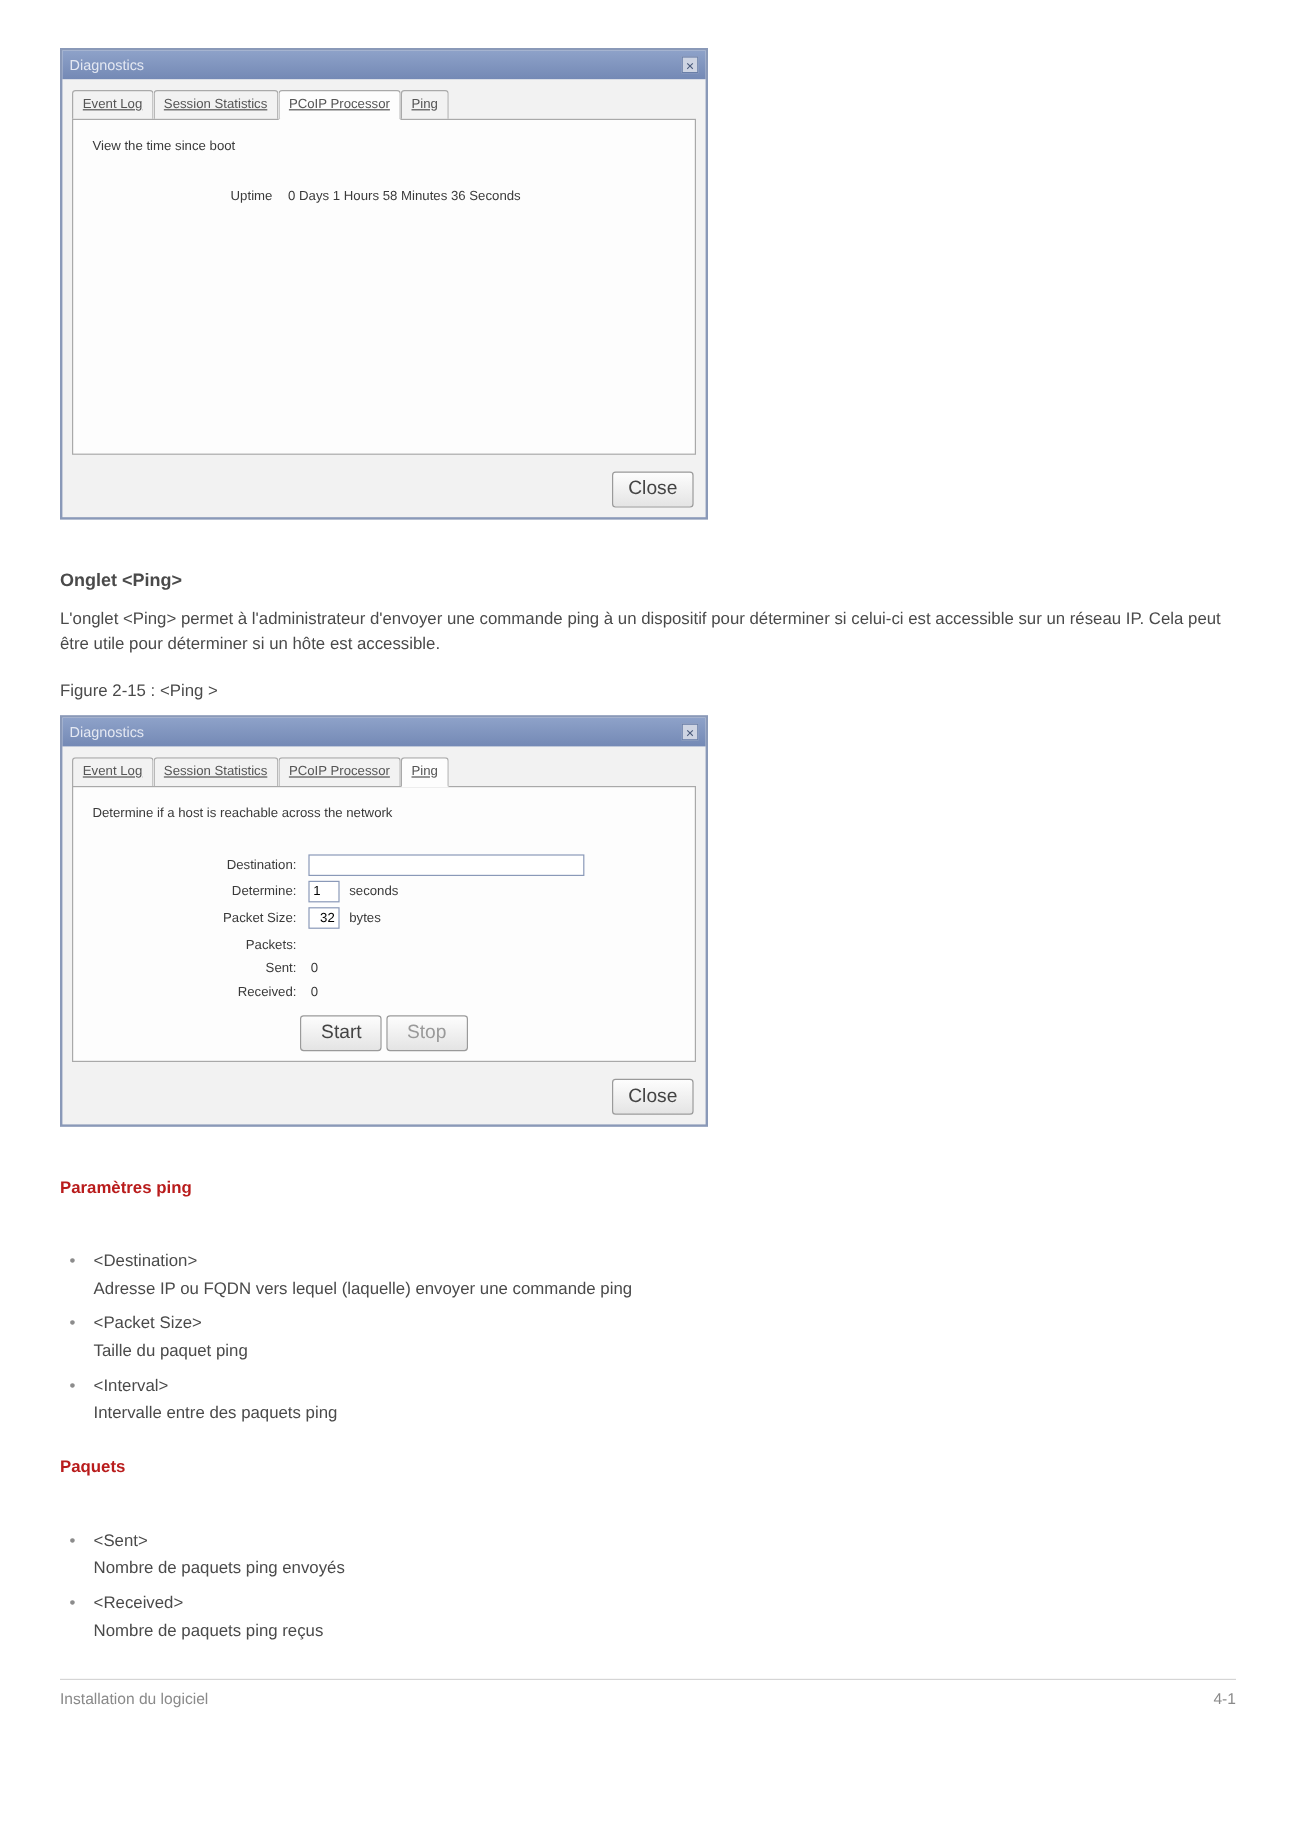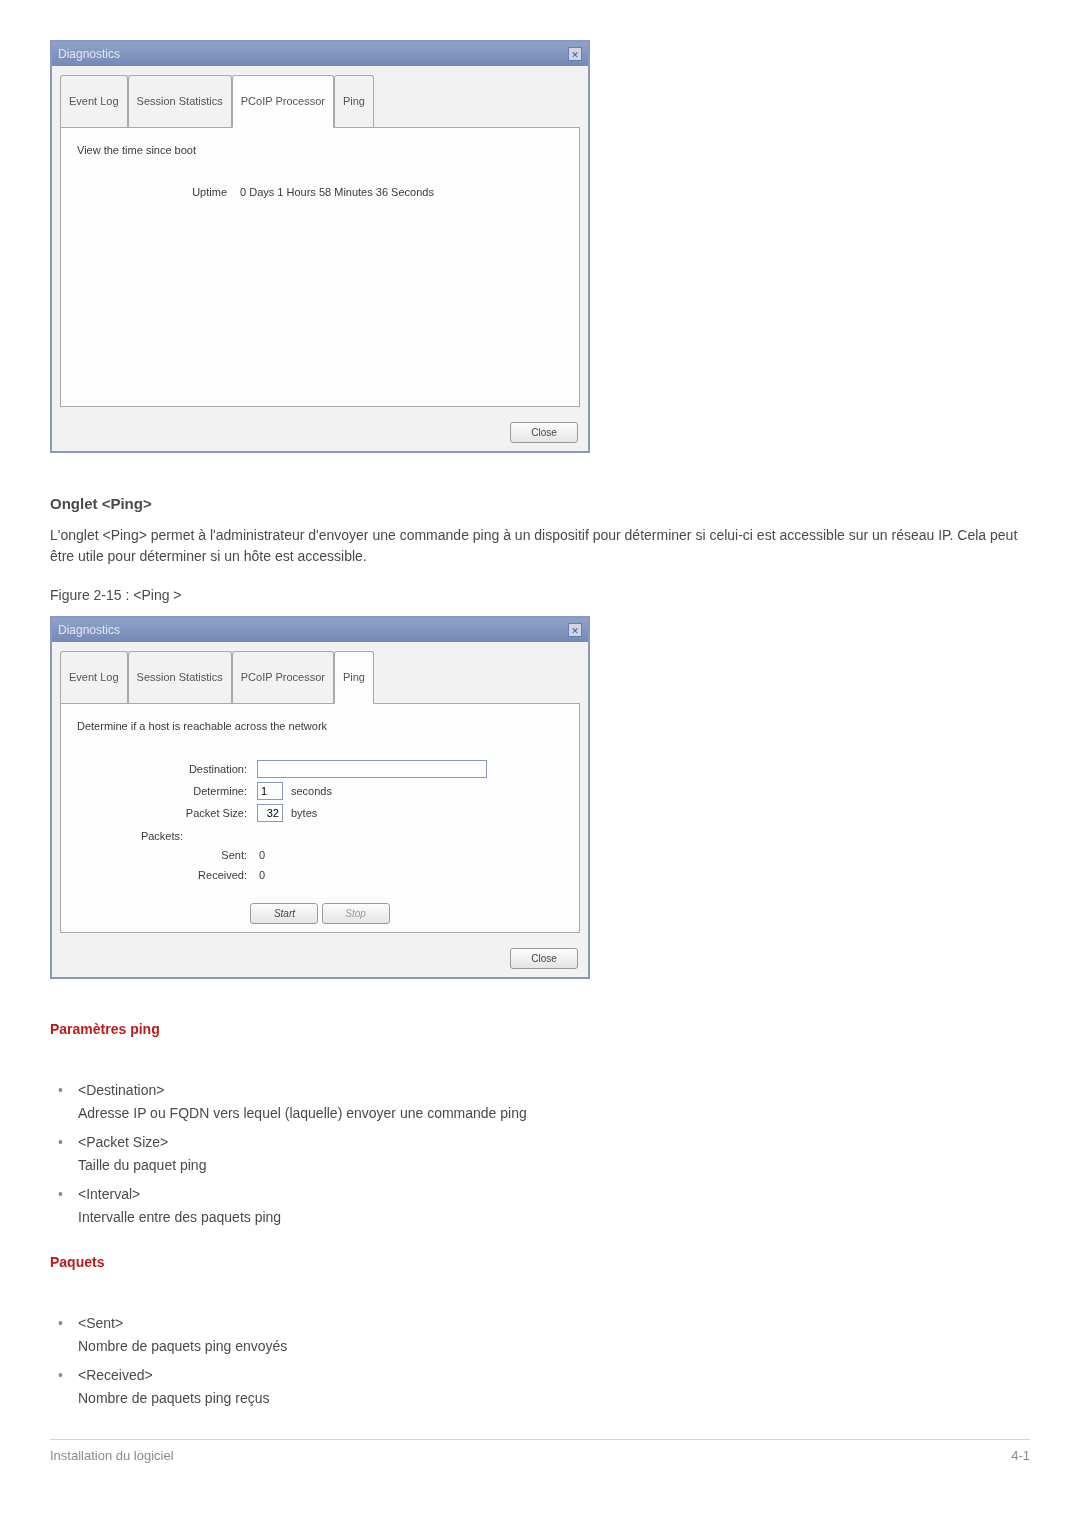--- a/index.html
+++ b/index.html
@@ -38,26 +38,27 @@
     border-radius: 0;
   }
   .tab-strip {
     padding: 8px 8px 0 8px;
     display: flex;
     font-size: 11px;
   }
   .tab {
     border: 1px solid #a9a9a9;
     border-bottom: none;
-    padding: 17px 8px;
+    padding: 3px 8px;
     background: #f2f2f2;
     color: #555;
     border-radius: 3px 3px 0 0;
     position: relative;
     top: 1px;
+    text-decoration: underline;
   }
   .tab.active {
     background: #fdfdfd;
     z-index: 2;
     border-bottom: 1px solid #fdfdfd;
   }
   .tab-body {
     border: 1px solid #a9a9a9;
     margin: 0 8px 8px 8px;
     background: #fdfdfd;
@@ -73,32 +74,31 @@
   .form-row { display: flex; align-items: center; margin-bottom: 4px; }
   .form-row .lbl { width: 180px; text-align: right; padding-right: 10px; }
   .form-row input[type=text] {
     border: 1px solid #8a99b8;
     font-size: 11px;
     padding: 1px 3px;
     height: 18px;
   }
   .form-row .unit { margin-left: 8px; }
   .form-row .val { margin-left: 2px; }
-  .subhdr { width: 180px; text-align: center; padding-right: 10px; margin: 6px 0 2px 0; }
+  .subhdr { width: 180px; text-align: right; padding-right: 10px; margin: 6px 0 2px 0; }
   .btnrow-center {
     position: absolute;
     bottom: 8px;
     left: 0; right: 0;
     text-align: center;
-    font-style: italic;
   }
   .win-btn {
     display: inline-block;
     min-width: 68px;
-    font-size: 10px;
+    font-size: 16px;
     padding: 2px 12px;
     background: linear-gradient(to bottom, #fdfdfd, #e4e4e4);
     border: 1px solid #9a9a9a;
     border-radius: 3px;
     color: #444;
     text-align: center;
   }
   .win-btn.disabled { color: #9a9a9a; }
   .dialog-footer {
     text-align: right;

